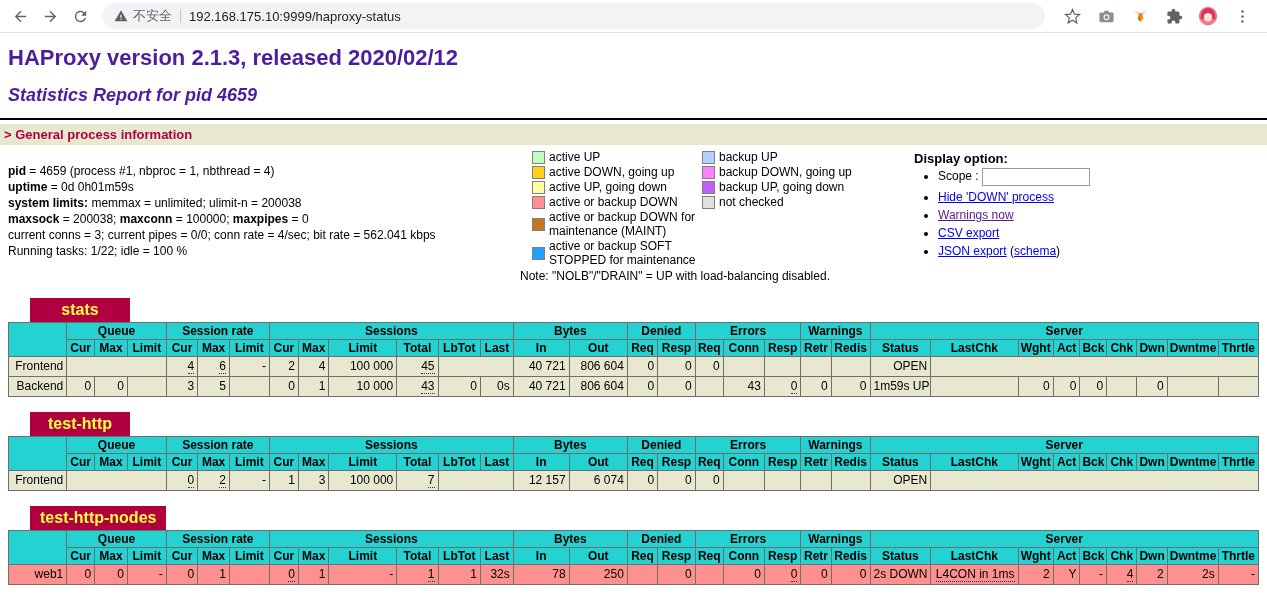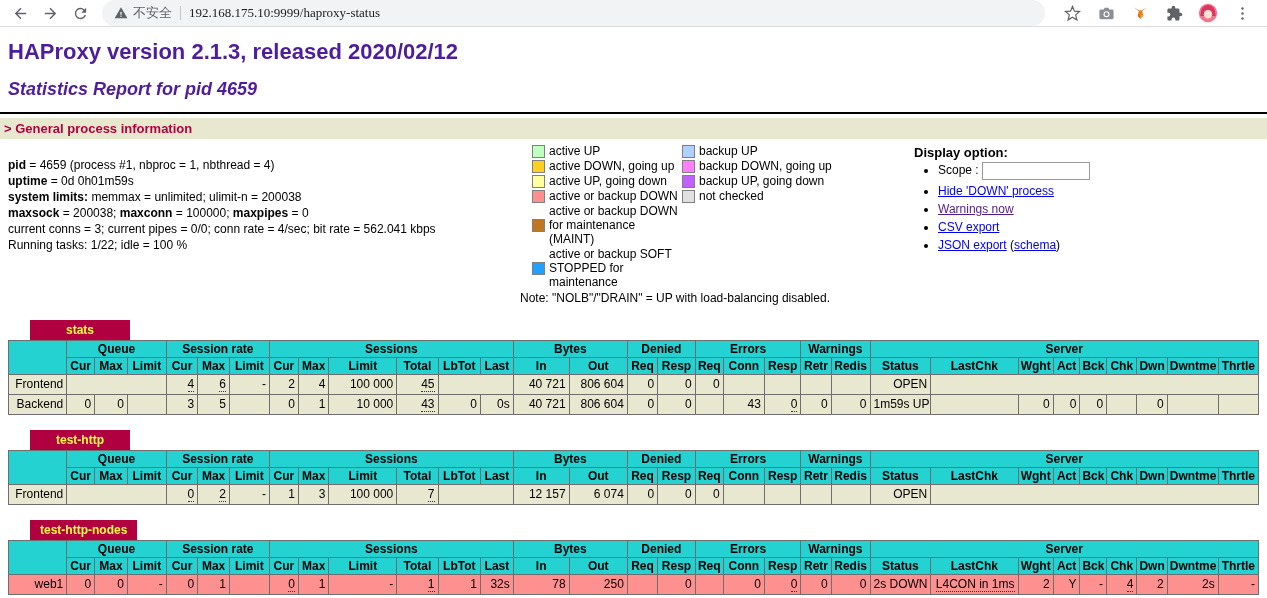--- a/index.html
+++ b/index.html
@@ -1,21 +1,21 @@
 <!DOCTYPE html>
 <html><head>
 <meta charset="utf-8">
 <style>
   * { box-sizing: border-box; }
   html,body { margin:0; padding:0; background:#fff; }
   body { width:1267px; font-family:"Liberation Sans", sans-serif; }
 
   
-  .chrome { height:27px; background:#fff; border-bottom:1px solid #dadce0;
-            display:flex; align-items:center; padding:0 8px;font-family:Liberation Serif, serif; }
+  .chrome { height:33px; background:#fff; border-bottom:1px solid #dadce0;
+            display:flex; align-items:center; padding:0 8px; }
   .navbtn { width:24px; height:24px; display:flex; align-items:center; justify-content:center;
             margin-right:6px; flex:0 0 auto; cursor:pointer; }
   .navbtn svg { width:17px; height:17px; }
   .omnibox { flex:1; height:26px; background:#f1f3f4; border-radius:13px;
              display:flex; align-items:center; padding:0 12px; margin:0 10px 0 4px;
              font-size:13px; color:#202124; overflow:hidden; white-space:nowrap; }
   .omnibox .warn svg { width:14px; height:14px; margin-right:5px; display:block; }
   .sec-label { color:#5f6368; }
   .om-div { width:1px; height:14px; background:#c4c7ca; margin:0 8px; }
   .chrome-right { display:flex; align-items:center; flex:0 0 auto; }
@@ -28,37 +28,37 @@
   .h2 { color:#4e1d9c; font-size:18px; font-weight:bold; font-style:italic; margin:14px 0 12px 0; }
   .hr { height:2px; background:#000; margin:2px -8px 4px -8px; }
   .h3 { background:#e8e8d0; color:#b00040; font-weight:bold; font-size:13px;
         padding:3px 4px; margin:0 -8px; }
 
   .inforow { display:flex; margin-top:2px; font-size:12px; color:#000; }
   .proc { width:524px; padding-top:16px; line-height:16px; flex:0 0 auto; }
   .legend-block { width:382px; flex:0 0 auto; padding-top:3px; }
   .lgrow { display:flex; margin-bottom:1px; }
   .lgitem { display:flex; align-items:center; }
-  .lgrow .lgitem:first-child { width:150px; flex:0 0 auto; }
+  .lgrow .lgitem:first-child { width:170px; flex:0 0 auto; }
   .lgsq { width:13px; height:13px; border:1px solid #808080; margin-right:4px; flex:0 0 auto; }
   .note { margin-top:2px; margin-left:-12px; }
   .disp { width:212px; flex:0 0 auto; }
   .ext  { flex:1; }
   .h4 { font-weight:bold; font-size:13px; margin:4px 0 2px 0; }
   .inforow ul { margin:2px 0 0 0; padding-left:24px; }
   .inforow li { margin-bottom:4px; font-size:12px; }
   a.lnk { color:#0000EE; text-decoration:underline; cursor:pointer; }
   a.lnk.visited { color:#551A8B; }
   .scope-input { width:108px; height:18px; border:1px solid #9a9a9a; font-size:12px;
                  vertical-align:middle; background:#fff; }
 
   
   .proxy { margin-top:15px; }
   .pxname { display:inline-block; margin-left:22px; min-width:100px; text-align:center;
-            background:#b00040; color:#ffff40; font-weight:bold; font-size:12px;
+            background:#b00040; color:#ffff40; font-weight:bold; font-size:16px;
             padding:3px 10px 3px 10px; }
   table.tbl { width:100%; border-collapse:collapse; table-layout:fixed; font-size:12px; }
   table.tbl th { background:#25d2d2; color:#000; font-weight:bold; text-align:center;
                  border:1px solid #6e6e6e; padding:1px 2px; white-space:nowrap; overflow:hidden; }
   table.tbl td { border:1px solid #6e6e6e; padding:2px 3px; text-align:right;
                  white-space:nowrap; overflow:hidden; line-height:15px; }
   td.ac { text-align:center; }
   tr.frontend td, tr.backend td { background:#e8e8d0; }
   tr.down td { background:#ff9090; }
   .dot { border-bottom:1px dotted #333; }

